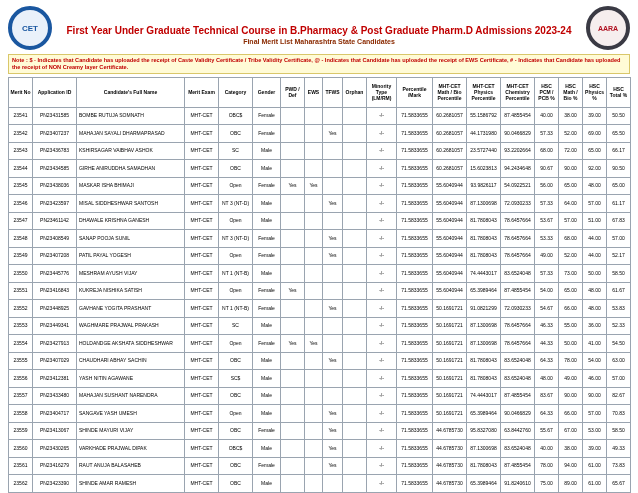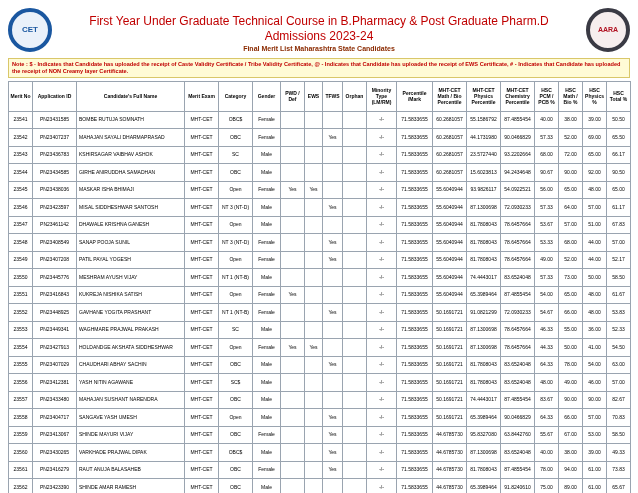--- a/index.html
+++ b/index.html
@@ -16,21 +16,21 @@
   .hdr { display:flex; align-items:center; gap:6px; }
   .logo {
     width:44px; height:44px; border-radius:50%;
     display:flex; align-items:center; justify-content:center;
     flex:0 0 auto; font-weight:bold; text-align:center;
   }
   .logo-cet { border:4px solid #1a57a0; background:#eaf1fa; color:#1a57a0; font-size:8px; }
   .logo-aara { border:4px solid #3a3a44; background:#f6eeee; color:#b01020; font-size:7px; }
   .hdr-text { flex:1; text-align:center; line-height:1.25; }
   .t1 { color:#23408f; font-size:9.5px; font-weight:bold; }
-  .t2 { color:#c00000; font-size:12px; font-weight:normal; margin-top:8px; }
+  .t2 { color:#c00000; font-size:10px; font-weight:bold; margin-top:16px; }
   .t3 { color:#8a2a00; font-size:7px; font-weight:bold; margin-top:1px; }
 
   
   .note {
     margin-top:4px;
     background:#fffbd6;
     border:1px solid #d9c76a;
     color:#c00000;
     font-size:5.6px;
     font-weight:bold;

